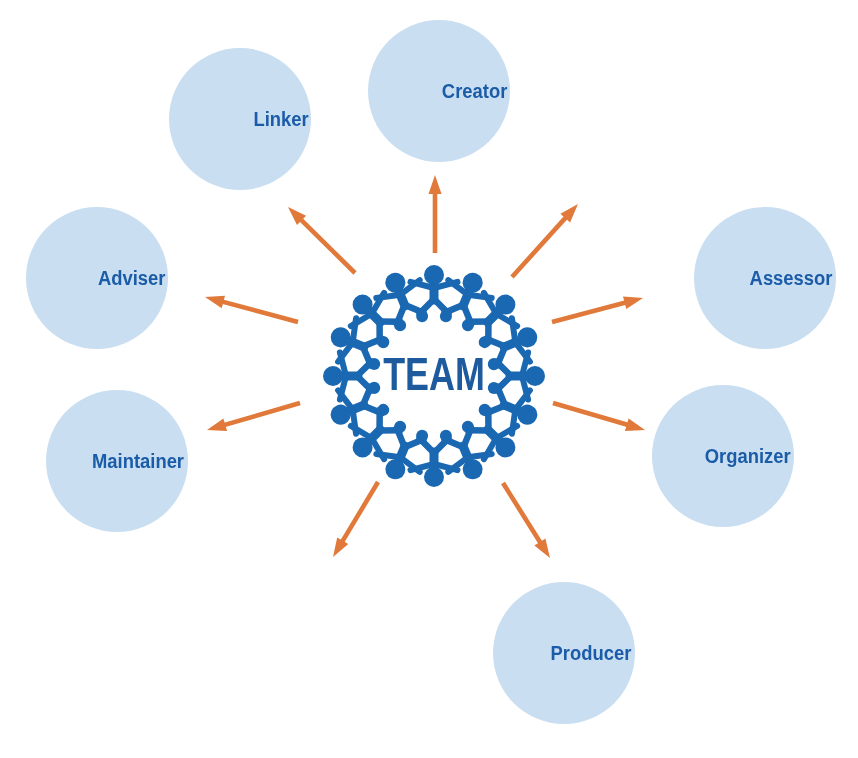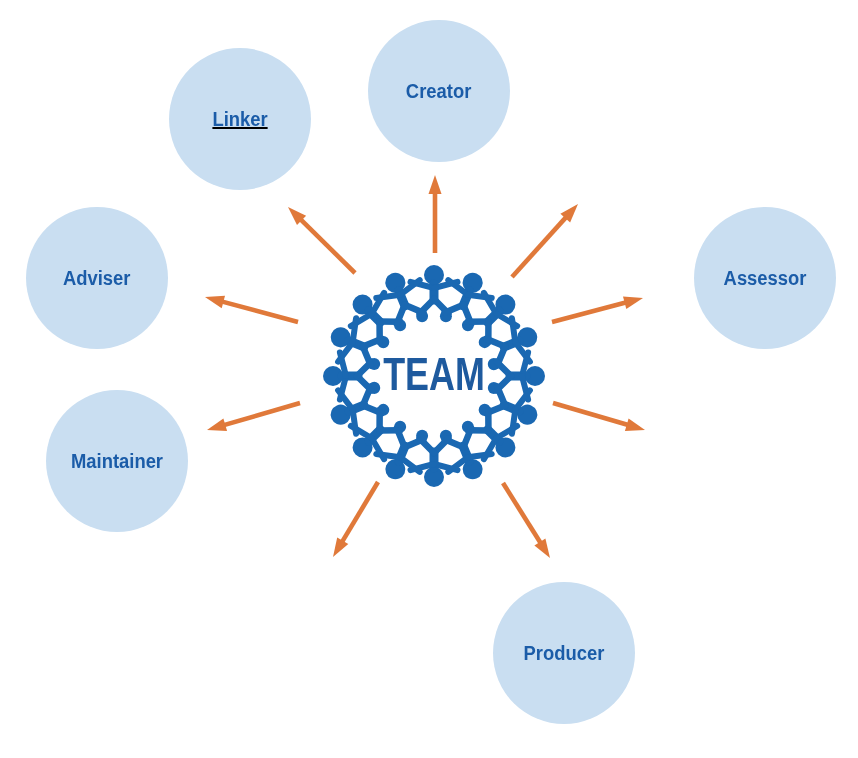--- a/index.html
+++ b/index.html
@@ -21,21 +21,21 @@
     top: 0;
     width: 858px;
     height: 758px;
   }
   .role-circle {
     position: absolute;
     border-radius: 50%;
     background: var(--circle-fill, #c9def1);
     display: flex;
     align-items: center;
-    justify-content: center;
+    justify-content: flex-end;
     text-align: center;
   }
   .role-label {
     color: var(--label-color, #1b5ca8);
     font-weight: bold;
     font-size: 20px;
     letter-spacing: 0;
     transform: scaleX(0.92);
     white-space: nowrap;
   }
@@ -240,28 +240,31 @@
         </g>
       </g>
     </svg>
 
   <div class="role-circle" style="left: 368px; top: 20px; width: 142px; height: 142px;">
       <span class="role-label">Creator</span>
     </div>
   <div class="role-circle" style="left: 694px; top: 207px; width: 142px; height: 142px;">
       <span class="role-label">Assessor</span>
     </div>
+  <div class="role-circle" style="left: 652px; top: 385px; width: 142px; height: 142px;">
+      <span class="role-label">Organizer</span>
+    </div>
   <div class="role-circle" style="left: 493px; top: 582px; width: 142px; height: 142px;">
       <span class="role-label">Producer</span>
     </div>
   <div class="role-circle" style="left: 46px; top: 390px; width: 142px; height: 142px;">
       <span class="role-label">Maintainer</span>
     </div>
   <div class="role-circle" style="left: 26px; top: 207px; width: 142px; height: 142px;">
       <span class="role-label">Adviser</span>
     </div>
-  <div class="role-circle" style="left: 169px; top: 48px; width: 142px; height: 142px; text-decoration: underline;">
+  <div class="role-circle" style="left: 169px; top: 48px; width: 142px; height: 142px;">
       <span class="role-label">Linker</span>
     </div>
 
   <div class="team-label" style="left: 434px; top: 376px;">TEAM</div>
 
 </div>
 
 </body></html>

